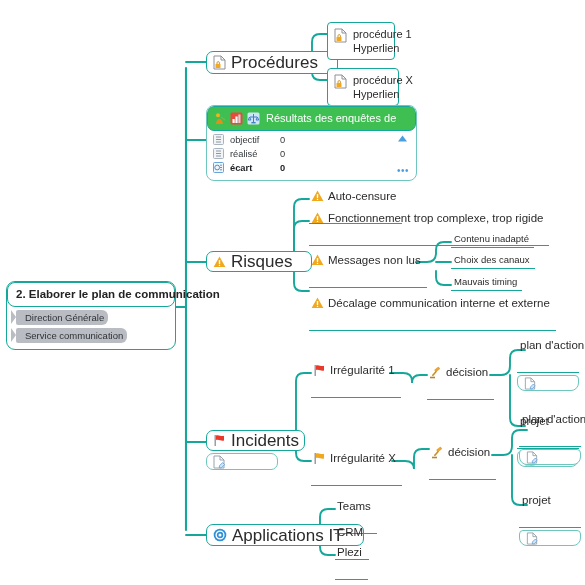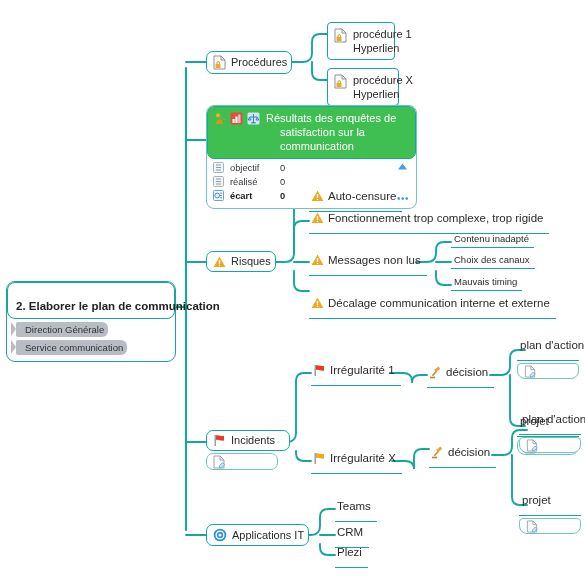--- a/index.html
+++ b/index.html
@@ -11,43 +11,43 @@
   #canvas{position:absolute;left:0;top:0;width:585px;height:585px;}
   #wires{position:absolute;left:0;top:0;width:585px;height:585px;pointer-events:none;}
 
   
   .node{position:absolute;box-sizing:border-box;}
 
   
   .boxed{
     border:1.6px solid #15a79a;border-radius:7px;background:#ffffff;
     display:flex;align-items:center;gap:5px;
-    padding:3px 4px 3px 6px;
-    font-size:11px;line-height:13px;white-space:nowrap;
+    padding:3px 19px 3px 6px;
+    font-size:17px;line-height:13px;white-space:nowrap;
   }
   
   .underlined{
     border-bottom:1.6px solid #15a79a;background:transparent;
     display:flex;align-items:center;gap:4px;
-    padding:1px 6px 8px 2px;font-size:11.5px;line-height:14px;white-space:nowrap;
+    padding:1px 6px 20px 2px;font-size:11.5px;line-height:14px;white-space:nowrap;
   }
   .small-underlined{font-size:9.5px;line-height:12px;padding:1px 5px 2px 3px;}
 
   
   #central-wrap{position:absolute;left:6px;top:281px;width:170px;}
   #central-outer{
     box-sizing:border-box;width:170px;
     border:1.6px solid #15a79a;border-radius:9px;background:#fff;
     padding:0 0 4px 0;
   }
   #central-title{
     box-sizing:border-box;width:100%;
     border:1.8px solid #15a79a;border-radius:8px;background:#fff;
     font-size:11.5px;font-weight:600;line-height:14px;color:#232323;
-    padding:16px 8px 5px 8px;white-space:nowrap;
+    padding:4px 8px 5px 8px;white-space:nowrap;
   }
   .tag{
     position:relative;display:inline-block;
     background:#b9bcc2;color:#2f3237;
     font-size:9.5px;line-height:11px;
     margin:3px 7px 0 9px;padding:2px 4px 2px 9px;
     border-radius:2px 6px 6px 2px;
   }
   .tag::before{
     content:"";position:absolute;left:-5px;top:0;
@@ -204,21 +204,20 @@
         <rect x="5.4" y="4.5" width="2.2" height="6.5" fill="#fff"></rect>
         <rect x="8.3" y="2.5" width="2.2" height="8.5" fill="#cfd4d9"></rect>
       </svg>
       <svg class="ic" width="13" height="13" viewBox="0 0 13 13" style="margin-top:1px">
         <rect x="0.5" y="0.5" width="12" height="12" rx="1.5" fill="#cfe4f7"></rect>
         <path d="M6.5 2v8M3 5h7M2.6 5l-1.3 3h2.6zM10.4 5l-1.3 3h2.6z" stroke="#3f7fc4" stroke-width="1" fill="none"></path>
         <rect x="4.4" y="10" width="4.2" height="1.4" fill="#3f7fc4"></rect>
       </svg>
       <span class="htext">
         <span style="display:block">Résultats des enquêtes de</span>
-        <span style="display:block;padding-left:14px">satisfaction sur la communication</span>
       </span>
     </div>
 
     <div id="survey-table">
       <div class="srow">
         <svg class="ic" width="11" height="11" viewBox="0 0 11 11">
           <rect x="0.5" y="0.5" width="10" height="10" rx="1" fill="#f2f5f8" stroke="#a9b3bd"></rect>
           <path d="M3 3h5M3 5.5h5M3 8h5" stroke="#7f8c99" stroke-width="0.9"></path>
         </svg>
         <span class="lbl">objectif</span>

